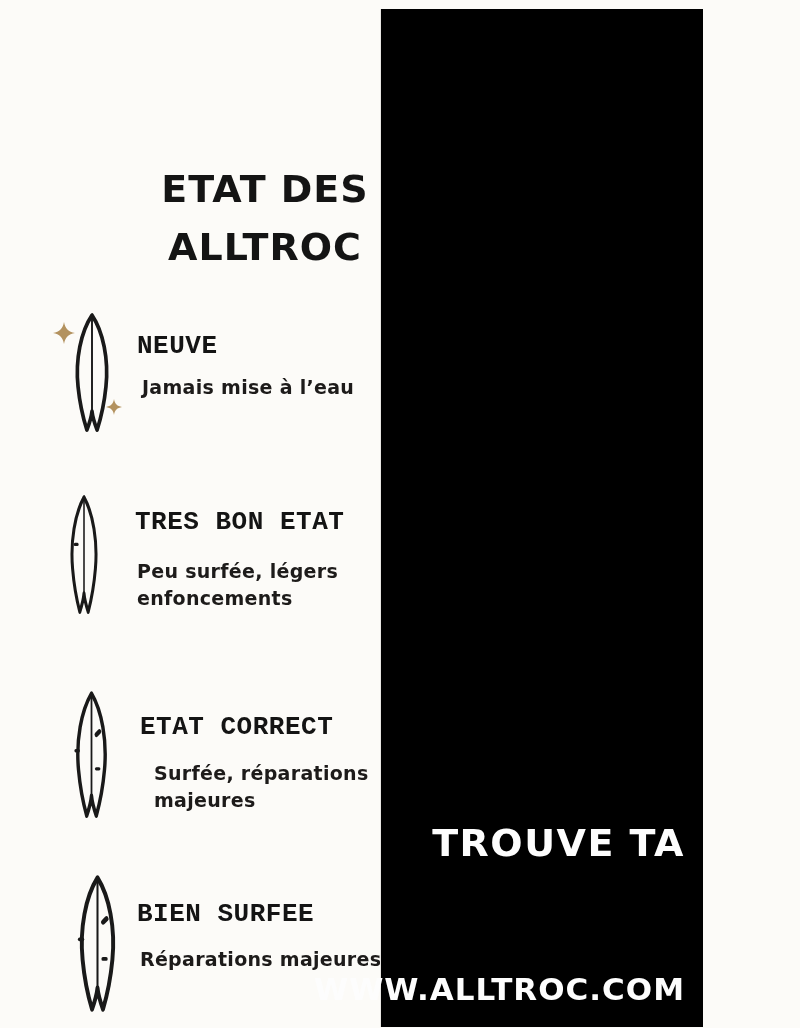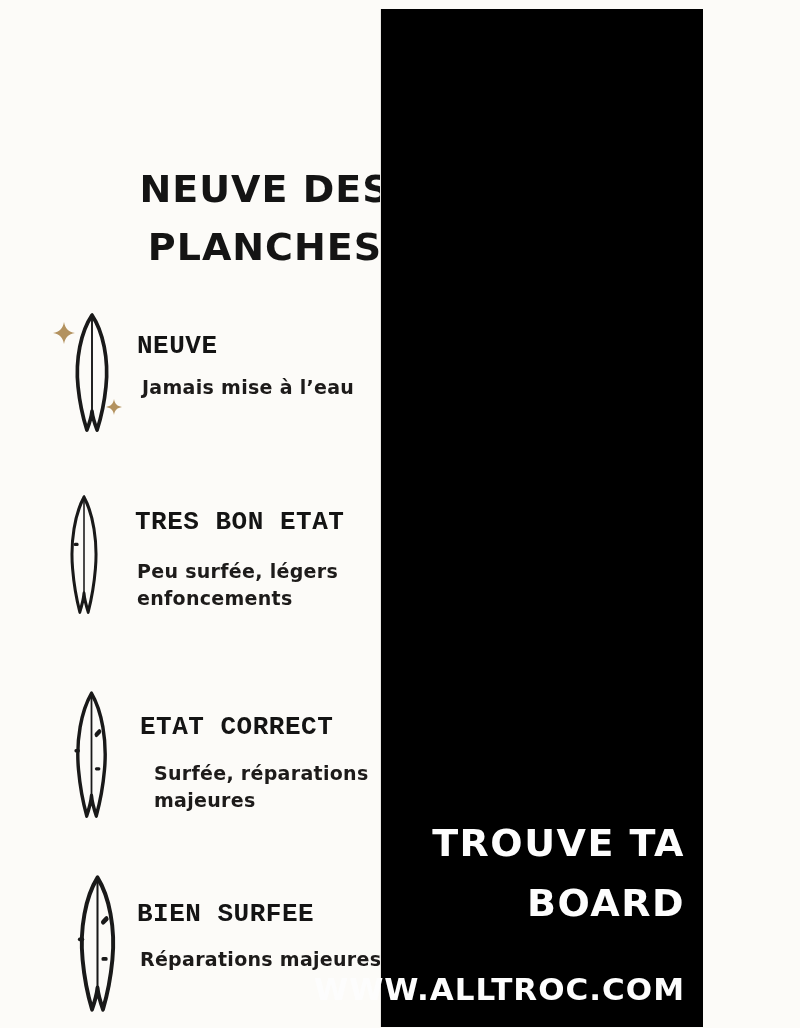--- a/index.html
+++ b/index.html
@@ -72,22 +72,22 @@
   .b4 { left:74px;  top:874px; width:47px; height:140px; }
   .t4 { left:137px; top:899px; }
   .d4 { left:140px; top:934px;text-align:right; }
 </style>
 </head>
 <body>
 
 <div class="page">
 
   <h1 class="main-title">
-    <span>NEUVE DES</span>
-    <span>PLANCHES</span>
+    <span>ETAT DES</span>
+    <span>ALLTROC</span>
   </h1>
 
   <span class="sparkle s1">
     <svg viewBox="0 0 24 24">
         <path d="M12 0 C13.2 7.2 16.8 10.8 24 12 C16.8 13.2 13.2 16.8 12 24 C10.8 16.8 7.2 13.2 0 12 C7.2 10.8 10.8 7.2 12 0 Z" fill="#b3925f"></path>
       </svg>
   </span>
   <span class="sparkle s2">
     <svg viewBox="0 0 24 24">
         <path d="M12 0 C13.2 7.2 16.8 10.8 24 12 C16.8 13.2 13.2 16.8 12 24 C10.8 16.8 7.2 13.2 0 12 C7.2 10.8 10.8 7.2 12 0 Z" fill="#b3925f"></path>
@@ -144,18 +144,17 @@
   </span>
   <div class="item-title t4">BIEN SURFEE</div>
   <div class="item-desc d4">
     <div>Réparations majeures</div>
     <div></div>
   </div>
 
   <div class="black-panel">
     <div class="headline">
       <div>TROUVE TA</div>
-      <div>BOARD</div>
     </div>
     <div class="website">WWW.ALLTROC.COM</div>
   </div>
 
 </div>
 
 </body></html>

